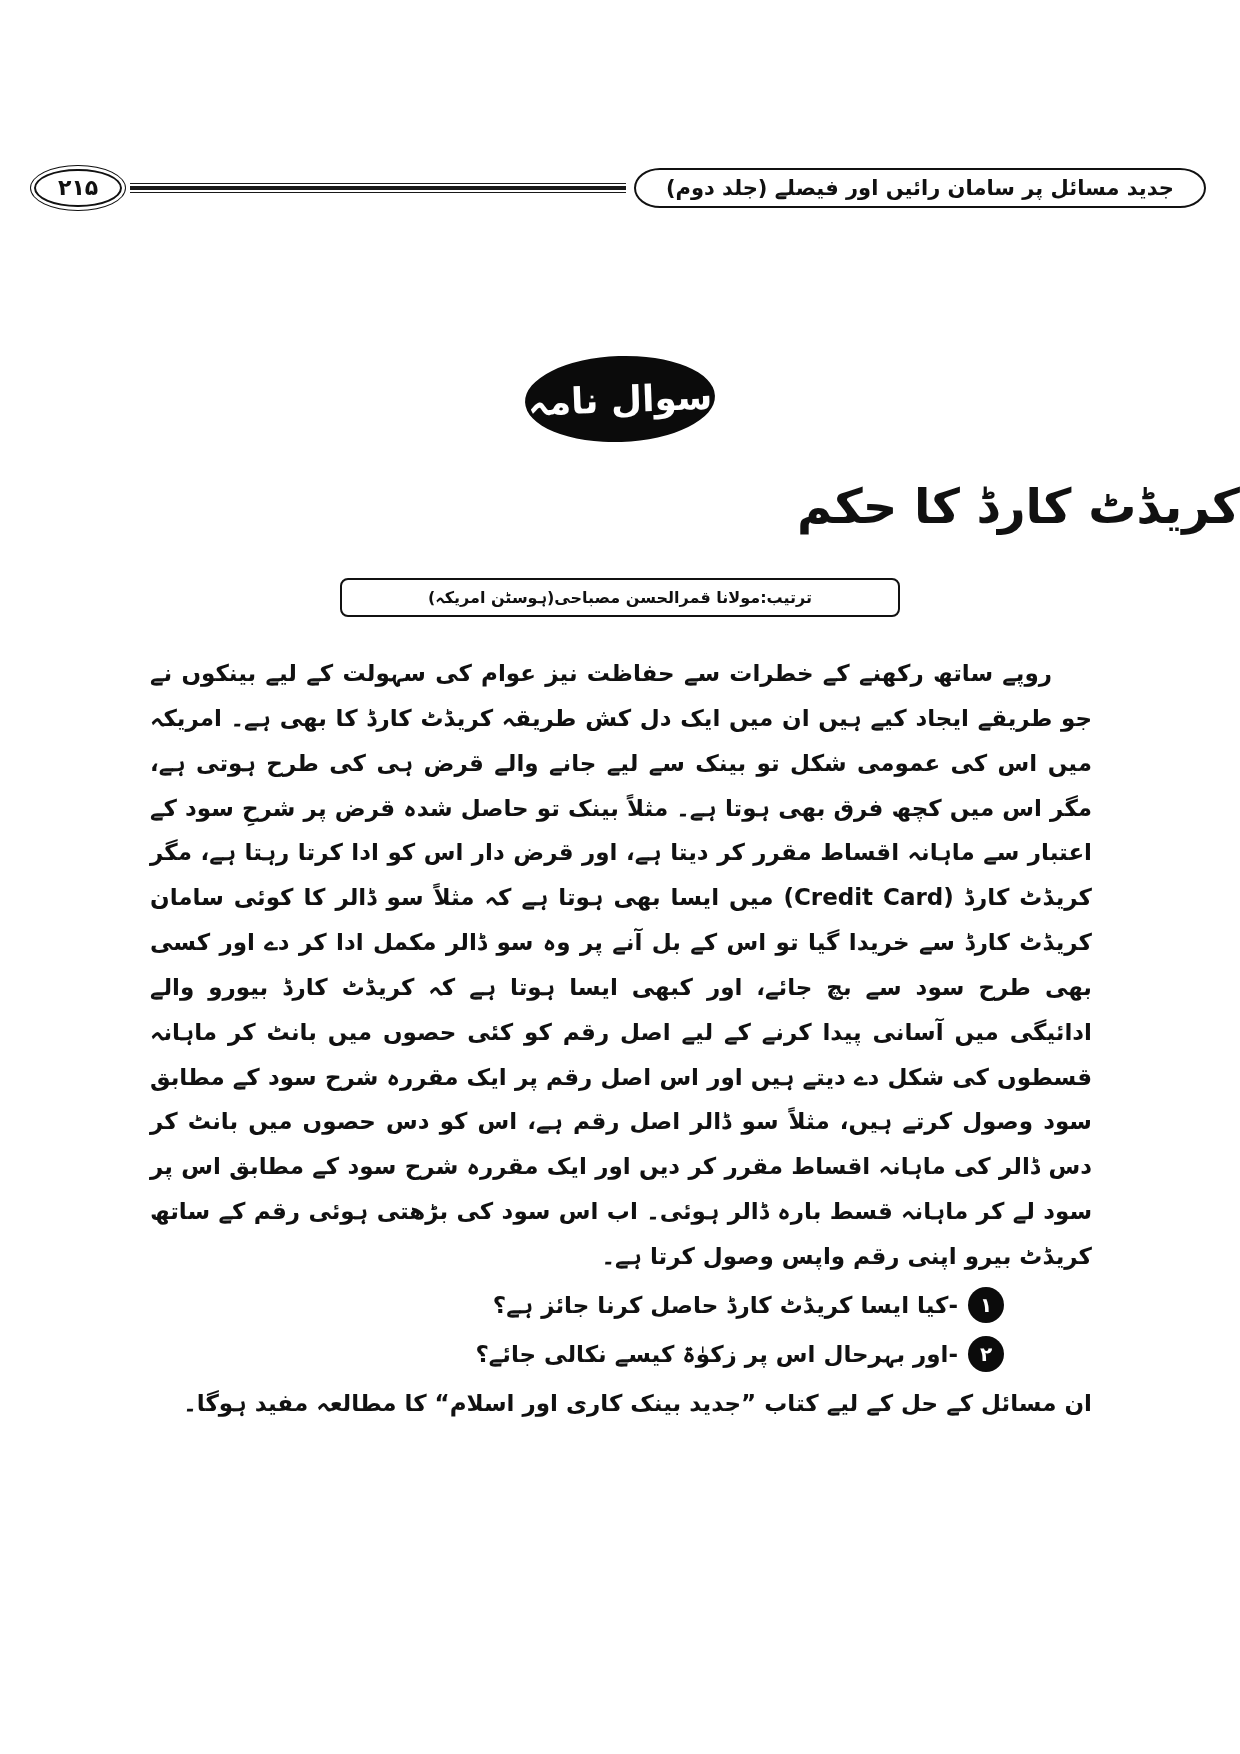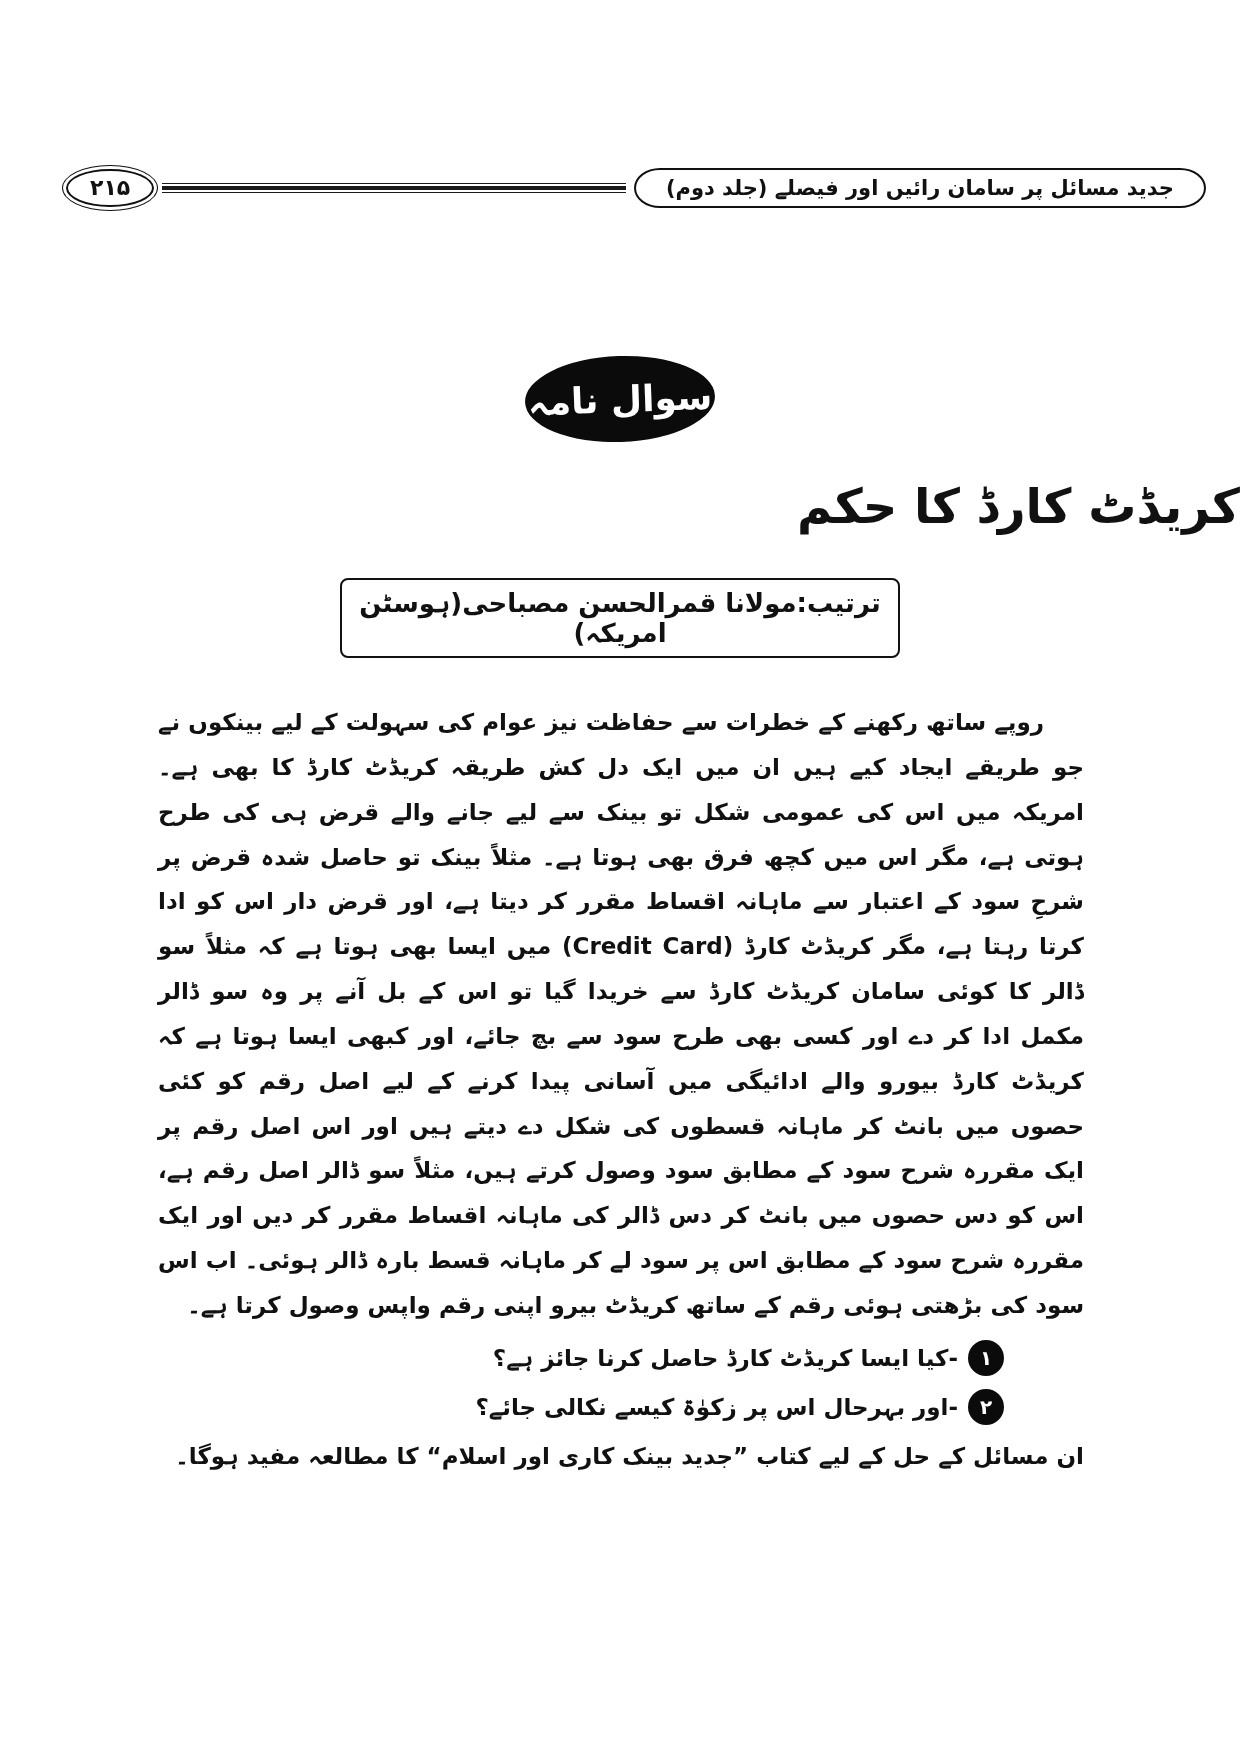--- a/index.html
+++ b/index.html
@@ -23,21 +23,20 @@
   .lens {
     flex: 0 0 auto;
     border: 2px solid #111;
     outline: 1px solid #111;
     outline-offset: 3px;
     border-radius: 50%;
     padding: 3px 22px;
     font-size: 22px;
     font-weight: bold;
     line-height: 1.3;
-    margin-left: 32px;
   }
   .rules { flex: 1 1 auto; margin: 0 8px; }
   .rules span { display: block; background: #1a1a1a; }
   .rules .thin  { height: 1px; margin: 2px 0; }
   .rules .thick { height: 4px; }
   .cartouche {
     flex: 0 0 auto;
     direction: rtl;
     border: 2px solid #111;
     border-radius: 26px / 50%;
@@ -70,36 +69,36 @@
     margin-top: 36px;
     letter-spacing: 1px;
   }
   .byline {
     direction: rtl;
     width: 560px;
     margin: 44px auto 0 auto;
     border: 2px solid #111;
     border-radius: 8px;
     text-align: center;
-    font-size: 26px;
+    font-size: 16px;
     font-weight: bold;
     padding: 8px 12px;
     box-sizing: border-box;
   }
 
   
   .content {
     direction: rtl;
     padding: 34px 148px 0 150px;
     font-size: 23px;
     font-weight: bold;
     line-height: 1.95;
     text-align: justify;
   }
-  .content p { margin: 8px; }
+  .content p { margin: 0; }
   .para-indent { text-indent: 40px; }
   .question-intro {
     text-align: right;
     padding-right: 64px;
     margin-top: 4px !important;
   }
   .q-item {
     display: flex;
     align-items: center;
     gap: 10px;

